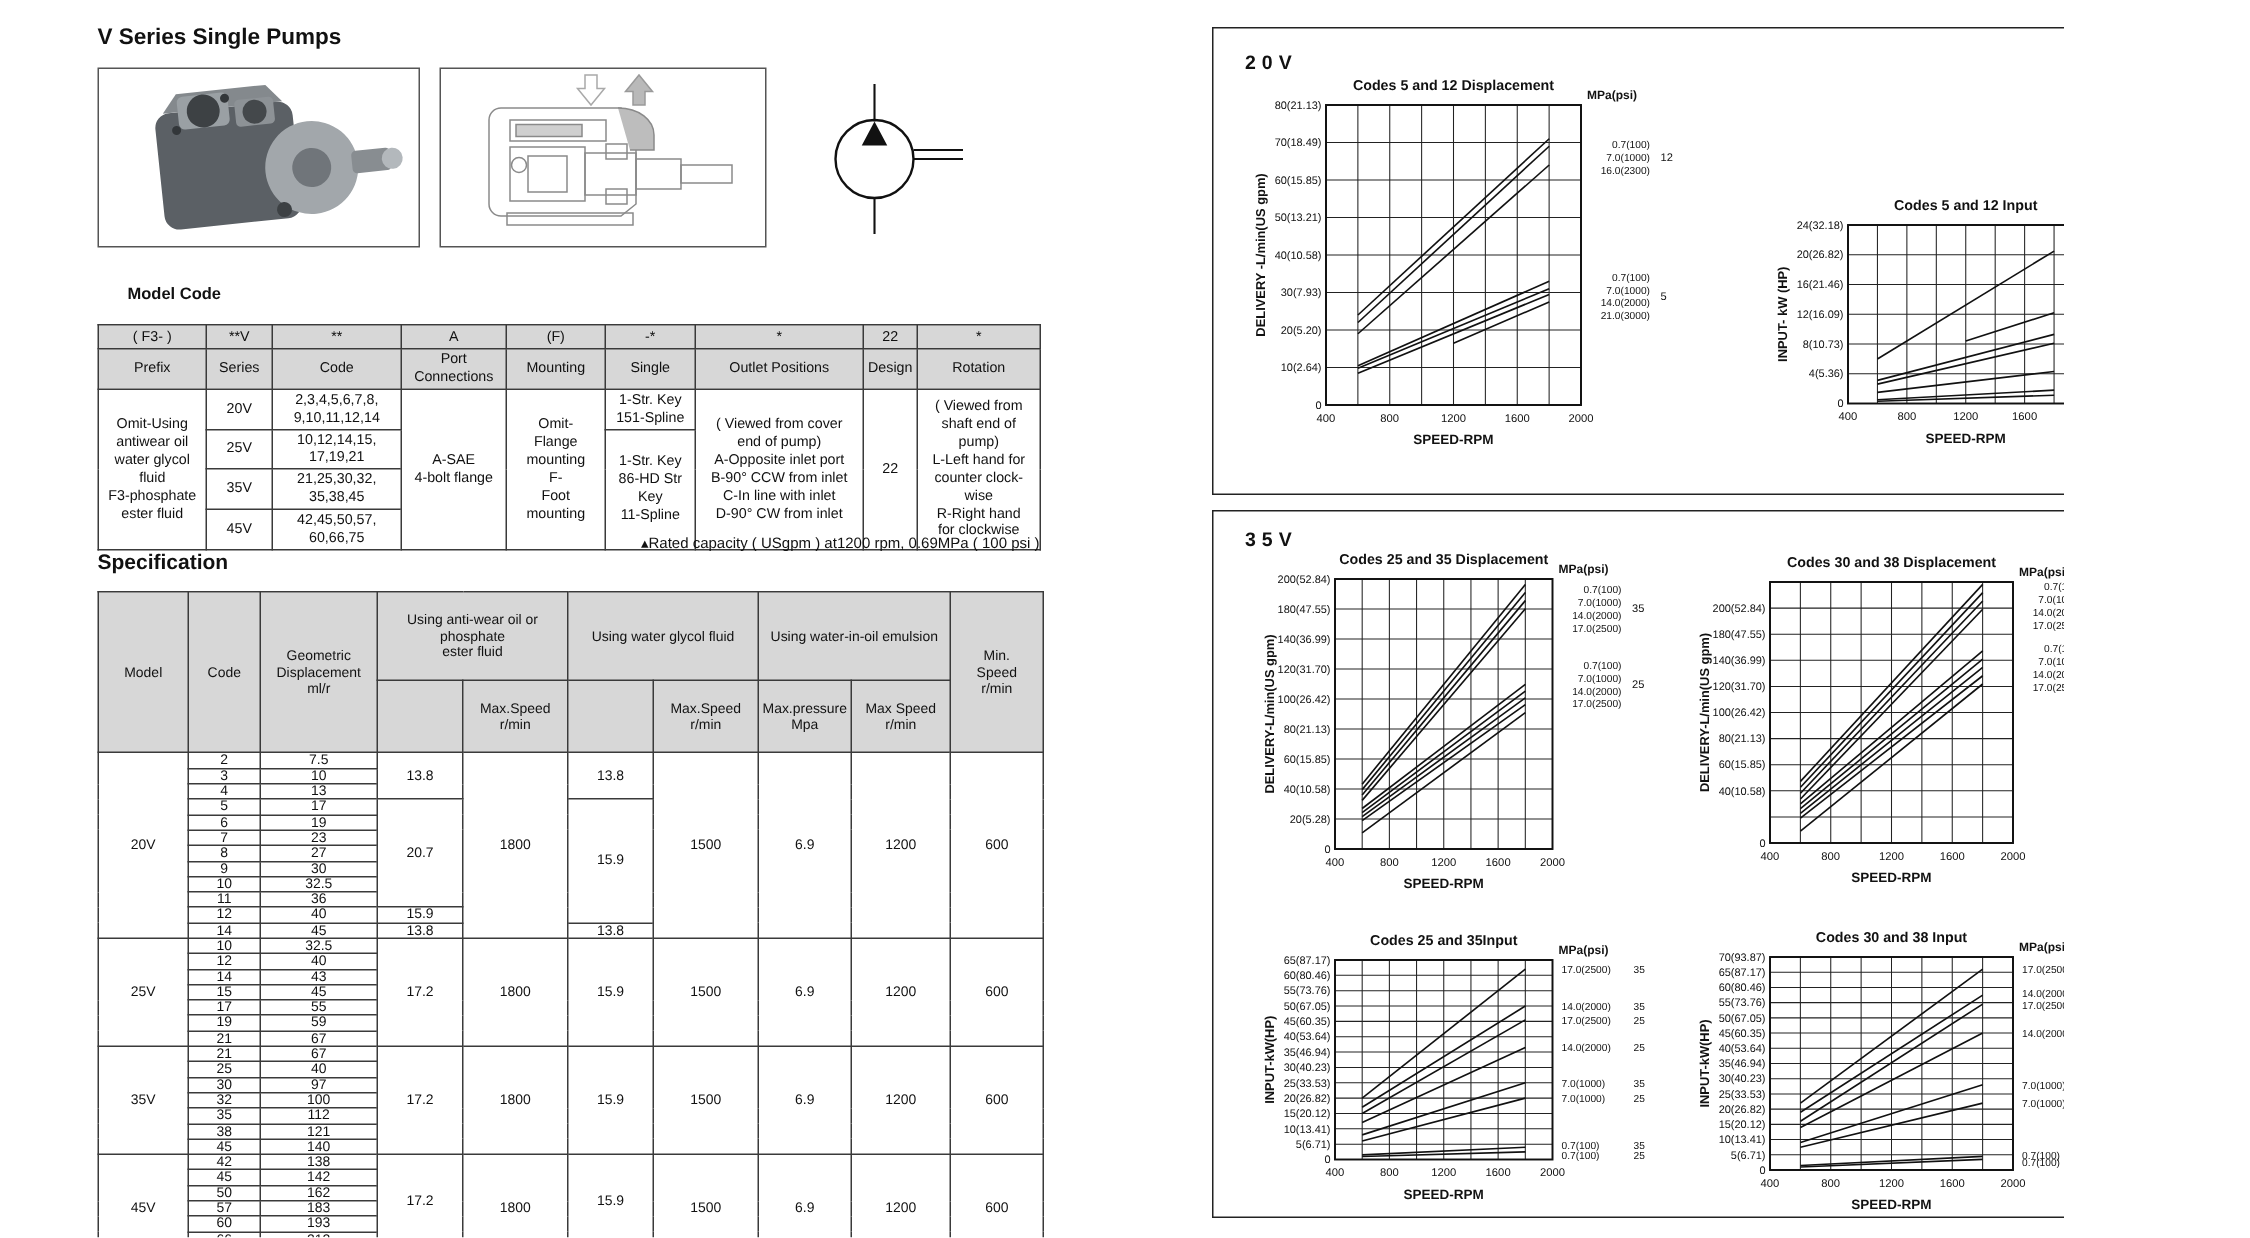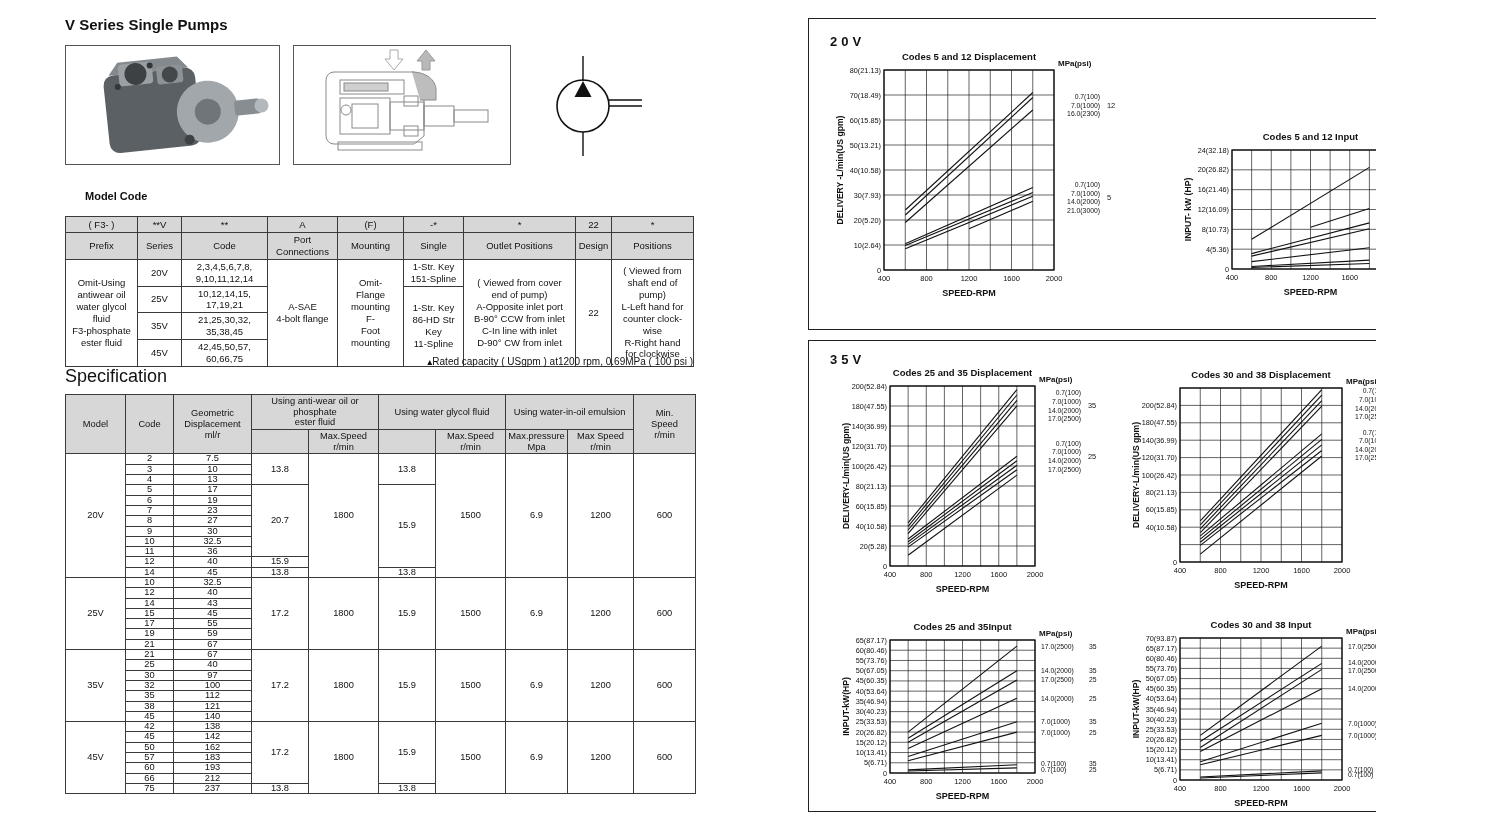--- a/index.html
+++ b/index.html
@@ -2,40 +2,40 @@
 <html><head>
 <meta charset="utf-8">
 <style>
   * { margin:0; padding:0; box-sizing:border-box; }
   html,body { background:#fff; }
   body { font-family:"Liberation Sans", sans-serif; color:#111; }
   .page { position:relative; width:1376px; height:825px; background:#fff; overflow:hidden; }
 
   .h-title { position:absolute; left:65px; top:16px; font-size:15px; font-weight:bold; }
   .h-model { position:absolute; left:65px; top:190px; font-size:11px; font-weight:bold;margin-left:20px; }
-  .h-spec  { position:absolute; left:65px; top:366px; font-size:18px; font-weight:normal; }
+  .h-spec  { position:absolute; left:65px; top:366px; font-size:14px; font-weight:bold; }
 
   .img-box { position:absolute; border:1px solid #555; background:#fff; }
   .box-photo { left:65px; top:45px; width:215px; height:120px; }
   .box-section { left:293px; top:45px; width:218px; height:120px; }
   .symbol-wrap { position:absolute; left:528px; top:50px; width:120px; height:112px; }
 
   #model-code-table { position:absolute; left:65px; top:216px; }
   table.mc { border-collapse:collapse; table-layout:fixed; width:628px; }
   table.mc th, table.mc td { border:1px solid #3a3a3a; font-size:9.5px; text-align:center;
       vertical-align:middle; white-space:pre-line; line-height:1.25; padding:1px 1px; }
   table.mc th { background:#d7d7d7; font-weight:normal; height:18px; }
   table.mc tr.sym th { height:16px;margin-top:20px; }
 
   .footnote { position:absolute; left:260px; top:356px; width:433px; text-align:right; font-size:10px; }
 
   #spec-table { position:absolute; left:65px; top:394px; }
   table.spec { border-collapse:collapse; table-layout:fixed; width:630px; }
   table.spec th { background:#d7d7d7; font-weight:normal; font-size:9.3px; border:1px solid #3a3a3a;
-      white-space:pre-line; line-height:1.15; padding:1px 0; }
+      white-space:pre-line; line-height:1.15; padding:13px 0; }
   table.spec td { border:1px solid #3a3a3a; font-size:9.3px; text-align:center; vertical-align:middle;
       height:10.3px; line-height:1; padding:0; }
   table.spec tr.gstart td { border-top:1.6px solid #111; }
 
   .panel { position:absolute; border:1.4px solid #222; background:#fff; }
   .panel-20v { left:808px; top:18px;  width:679px; height:312px; }
   .panel-35v { left:808px; top:340px; width:679px; height:472px; }
   .sec-label { position:absolute; font-size:13px; font-weight:bold; letter-spacing:4px; }
   .lbl-20v { left:830px; top:34px; }
   .lbl-35v { left:830px; top:352px; }
@@ -136,21 +136,21 @@
           <tr>
             <th>Prefix</th>
             <th>Series</th>
             <th>Code</th>
             <th>Port
 Connections</th>
             <th>Mounting</th>
             <th>Single</th>
             <th>Outlet Positions</th>
             <th>Design</th>
-            <th>Positions</th>
+            <th>Rotation</th>
           </tr>
           <tr style="height: 25px;">
             <td rowspan="4">Omit-Using
 antiwear oil
 water glycol
 fluid
 F3-phosphate
 ester fluid</td>
             <td>20V</td>
             <td>2,3,4,5,6,7,8,

